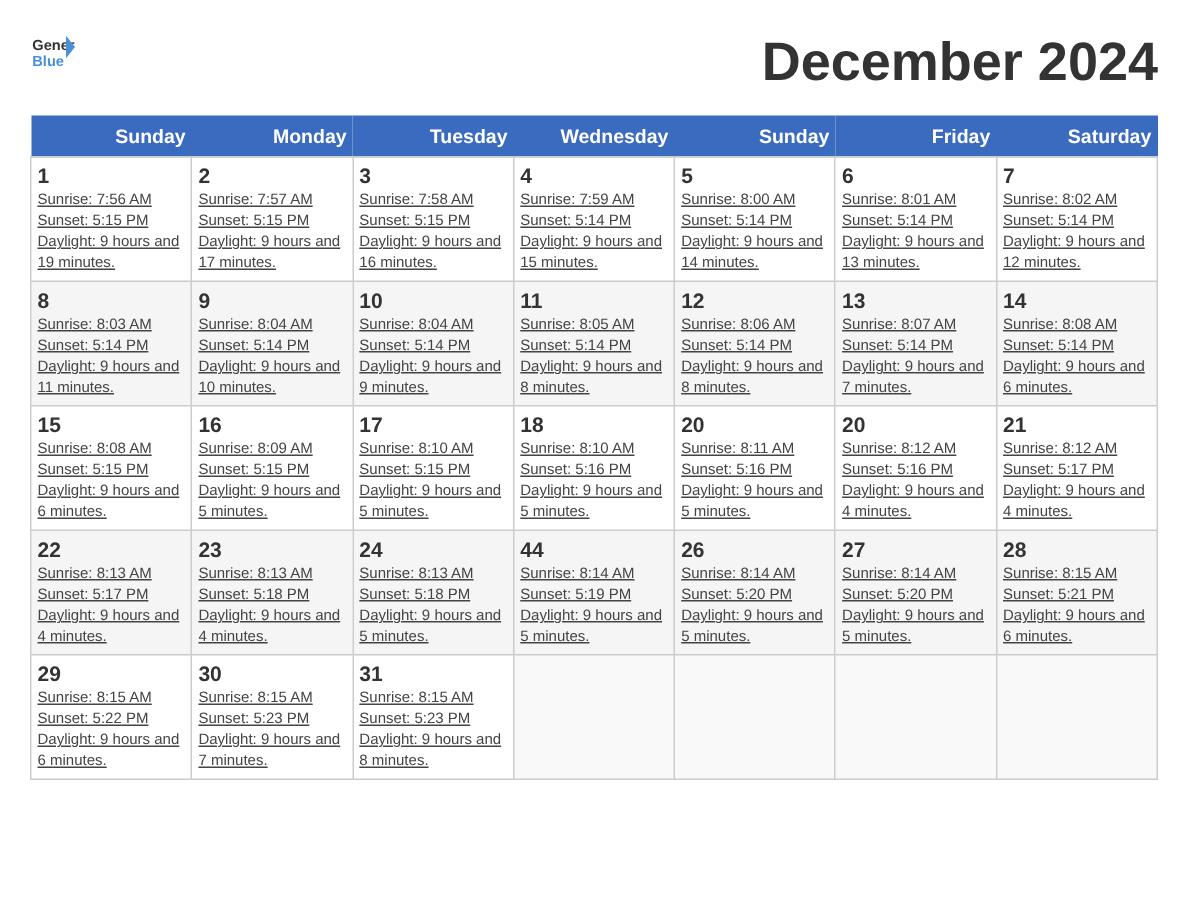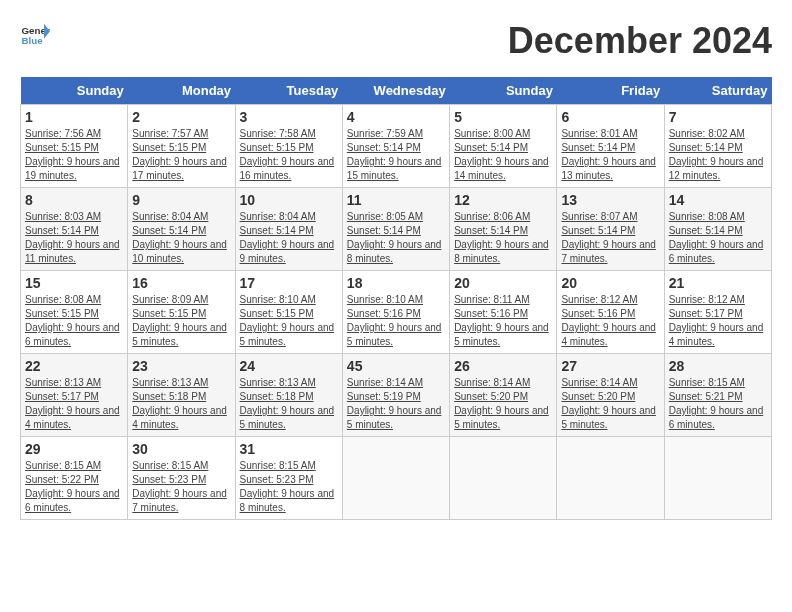--- a/index.html
+++ b/index.html
@@ -206,21 +206,21 @@
         </td>
         <td>
           <span class="day-number">23</span>
           <div class="day-info">Sunrise: 8:13 AM<br>Sunset: 5:18 PM<br>Daylight: 9 hours and 4 minutes.</div>
         </td>
         <td>
           <span class="day-number">24</span>
           <div class="day-info">Sunrise: 8:13 AM<br>Sunset: 5:18 PM<br>Daylight: 9 hours and 5 minutes.</div>
         </td>
         <td>
-          <span class="day-number">45</span>
+          <span class="day-number">44</span>
           <div class="day-info">Sunrise: 8:14 AM<br>Sunset: 5:19 PM<br>Daylight: 9 hours and 5 minutes.</div>
         </td>
         <td>
           <span class="day-number">26</span>
           <div class="day-info">Sunrise: 8:14 AM<br>Sunset: 5:20 PM<br>Daylight: 9 hours and 5 minutes.</div>
         </td>
         <td>
           <span class="day-number">27</span>
           <div class="day-info">Sunrise: 8:14 AM<br>Sunset: 5:20 PM<br>Daylight: 9 hours and 5 minutes.</div>
         </td>

